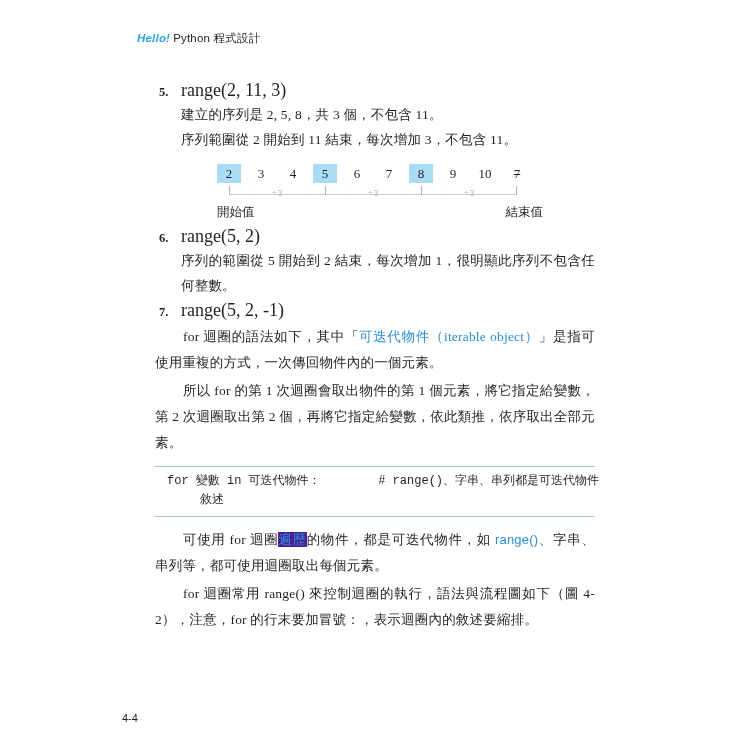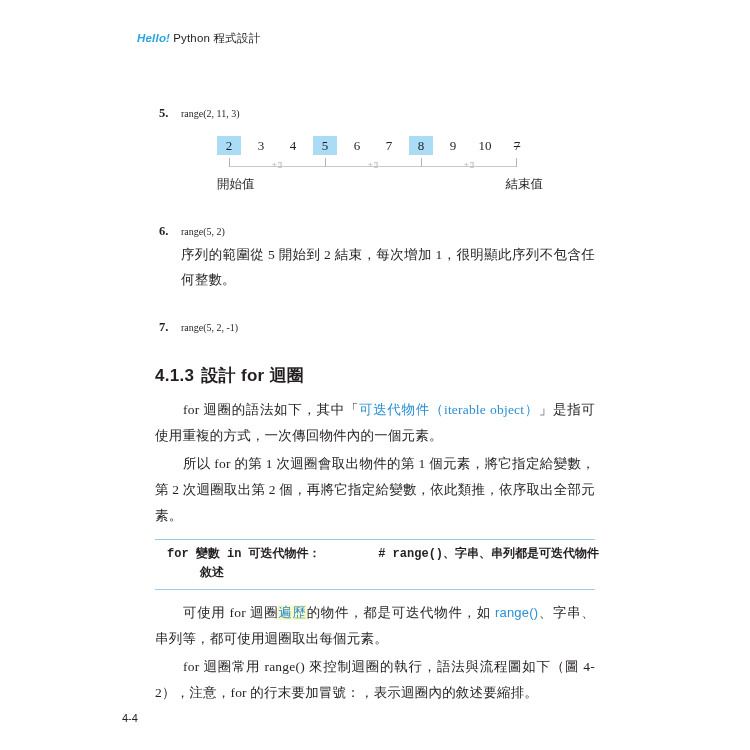--- a/index.html
+++ b/index.html
@@ -64,22 +64,21 @@
   .item-num {
     width: 26px;
     flex: 0 0 26px;
     font-weight: bold;
     font-size: 12.5px;
     text-align: left;
     padding-left: 4px;
     box-sizing: border-box;
   }
   .item-code {
-    font-size: 10px;
-    margin-top: 24px;
+    font-size: 18px;
   }
   .item-body {
     margin-left: 26px;
     font-size: 13.5px;
     line-height: 25px;
     text-align: justify;
     letter-spacing: .2px;
   }
   .item-body p { margin: 0; }
 
@@ -171,34 +170,33 @@
     text-indent: 28px;
   }
   .blue { color: #2b8fd6; }
   .blue-code {
     color: #2b8fd6;
     font-family: "Liberation Sans", "DejaVu Sans", sans-serif;
     font-size: 13px;
   }
   .hl-blue {
     color: #2b8fd6;
-    background: #fef9c3;
+    background: #4c1d95;
   }
 
   
   .codeblock {
     margin: 10px 0 10px 0;
     border-top: 1.4px solid #9ccbe8;
     border-bottom: 1.4px solid #9ccbe8;
     padding: 5px 0 6px 0;
     font-family: "Liberation Mono", "DejaVu Sans Mono", monospace;
     font-size: 12px;
     line-height: 19px;
     color: #231f20;
-    font-weight: bold;
   }
   .code-line {
     white-space: pre;
     padding-left: 12px;
   }
   .code-indent { padding-left: 45px; }
 
   
   .footer {
     position: absolute;
@@ -217,20 +215,24 @@
   <div class="header">
     <span class="hello">Hello!</span><span class="hdr-rest">Python 程式設計</span>
   </div>
 
   <div class="content">
 
     <div class="item">
       <div class="item-head">
         <span class="item-num">5.</span>
         <span class="item-code">range(2, 11, 3)</span>
+      </div>
+      <div class="item-body">
+        <p>建立的序列是 2, 5, 8，共 3 個，不包含 11。</p>
+        <p>序列範圍從 2 開始到 11 結束，每次增加 3，不包含 11。</p>
       </div>
     </div>
 
     <div class="figure">
       <div class="numline">
         <span class="num hl" style="left:0px">2</span>
         <span class="num" style="left:32px">3</span>
         <span class="num" style="left:64px">4</span>
         <span class="num hl" style="left:96px">5</span>
         <span class="num" style="left:128px">6</span>
@@ -265,23 +267,20 @@
       </div>
     </div>
 
     <div class="item">
       <div class="item-head">
         <span class="item-num">7.</span>
         <span class="item-code">range(5, 2, -1)</span>
       </div>
     </div>
 
-    <div class="section-heading">
-      <span class="sh-num">4.1.3</span><span>設計 for 迴圈</span>
-    </div>
 
     <p class="para"><span>for 迴圈的語法如下，其中「</span><span class="blue">可迭代物件（iterable object）</span><span>」是指可使用重複的方式，一次傳回物件內的一個元素。</span></p>
 
     <p class="para">所以 for 的第 1 次迴圈會取出物件的第 1 個元素，將它指定給變數，第 2 次迴圈取出第 2 個，再將它指定給變數，依此類推，依序取出全部元素。</p>
 
     <div class="codeblock">
       <div class="code-line">for 變數 in 可迭代物件：        # range()、字串、串列都是可迭代物件</div>
       <div class="code-line code-indent">敘述</div>
     </div>
 

